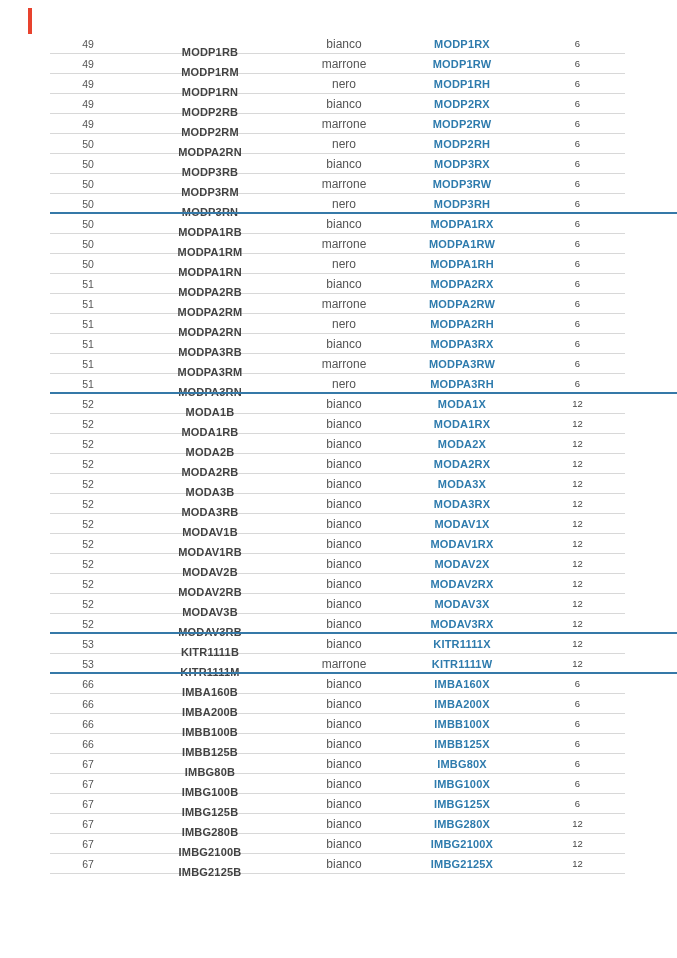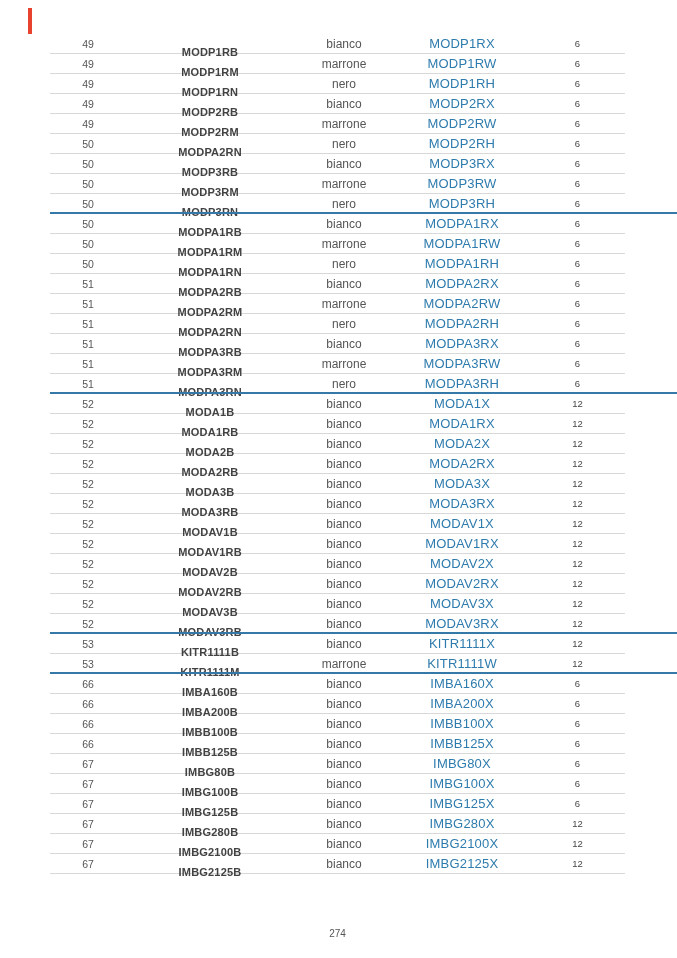--- a/index.html
+++ b/index.html
@@ -74,22 +74,22 @@
     font-weight:700;
     color:#424242;
     letter-spacing:0.2px;
     margin-top:16px;
   }
   .colore {
     font-size:12px;
     color:#565656;
   }
   .blister {
-    font-size:13px;
-    font-weight:400;
+    font-size:11px;
+    font-weight:700;
     color:#2e7bad;
     letter-spacing:0.2px;
   }
   .qty {
     font-size:9.5px;
     color:#464646;
   }
   .box-icon-wrap {
     display:flex;
     justify-content:center;
@@ -404,15 +404,14 @@
         <div class="row">
     <div class="col c1 pag">67</div>
     <div class="col c2 codice">IMBG2125B</div>
     <div class="col c3 colore">bianco</div>
     <div class="col c4 blister">IMBG2125X</div>
     <div class="col c5 qty">12</div>
   </div>
       </div>
   </div>
 
-  <div class="footer">274</div>
 
 </div>
 
 </body></html>

